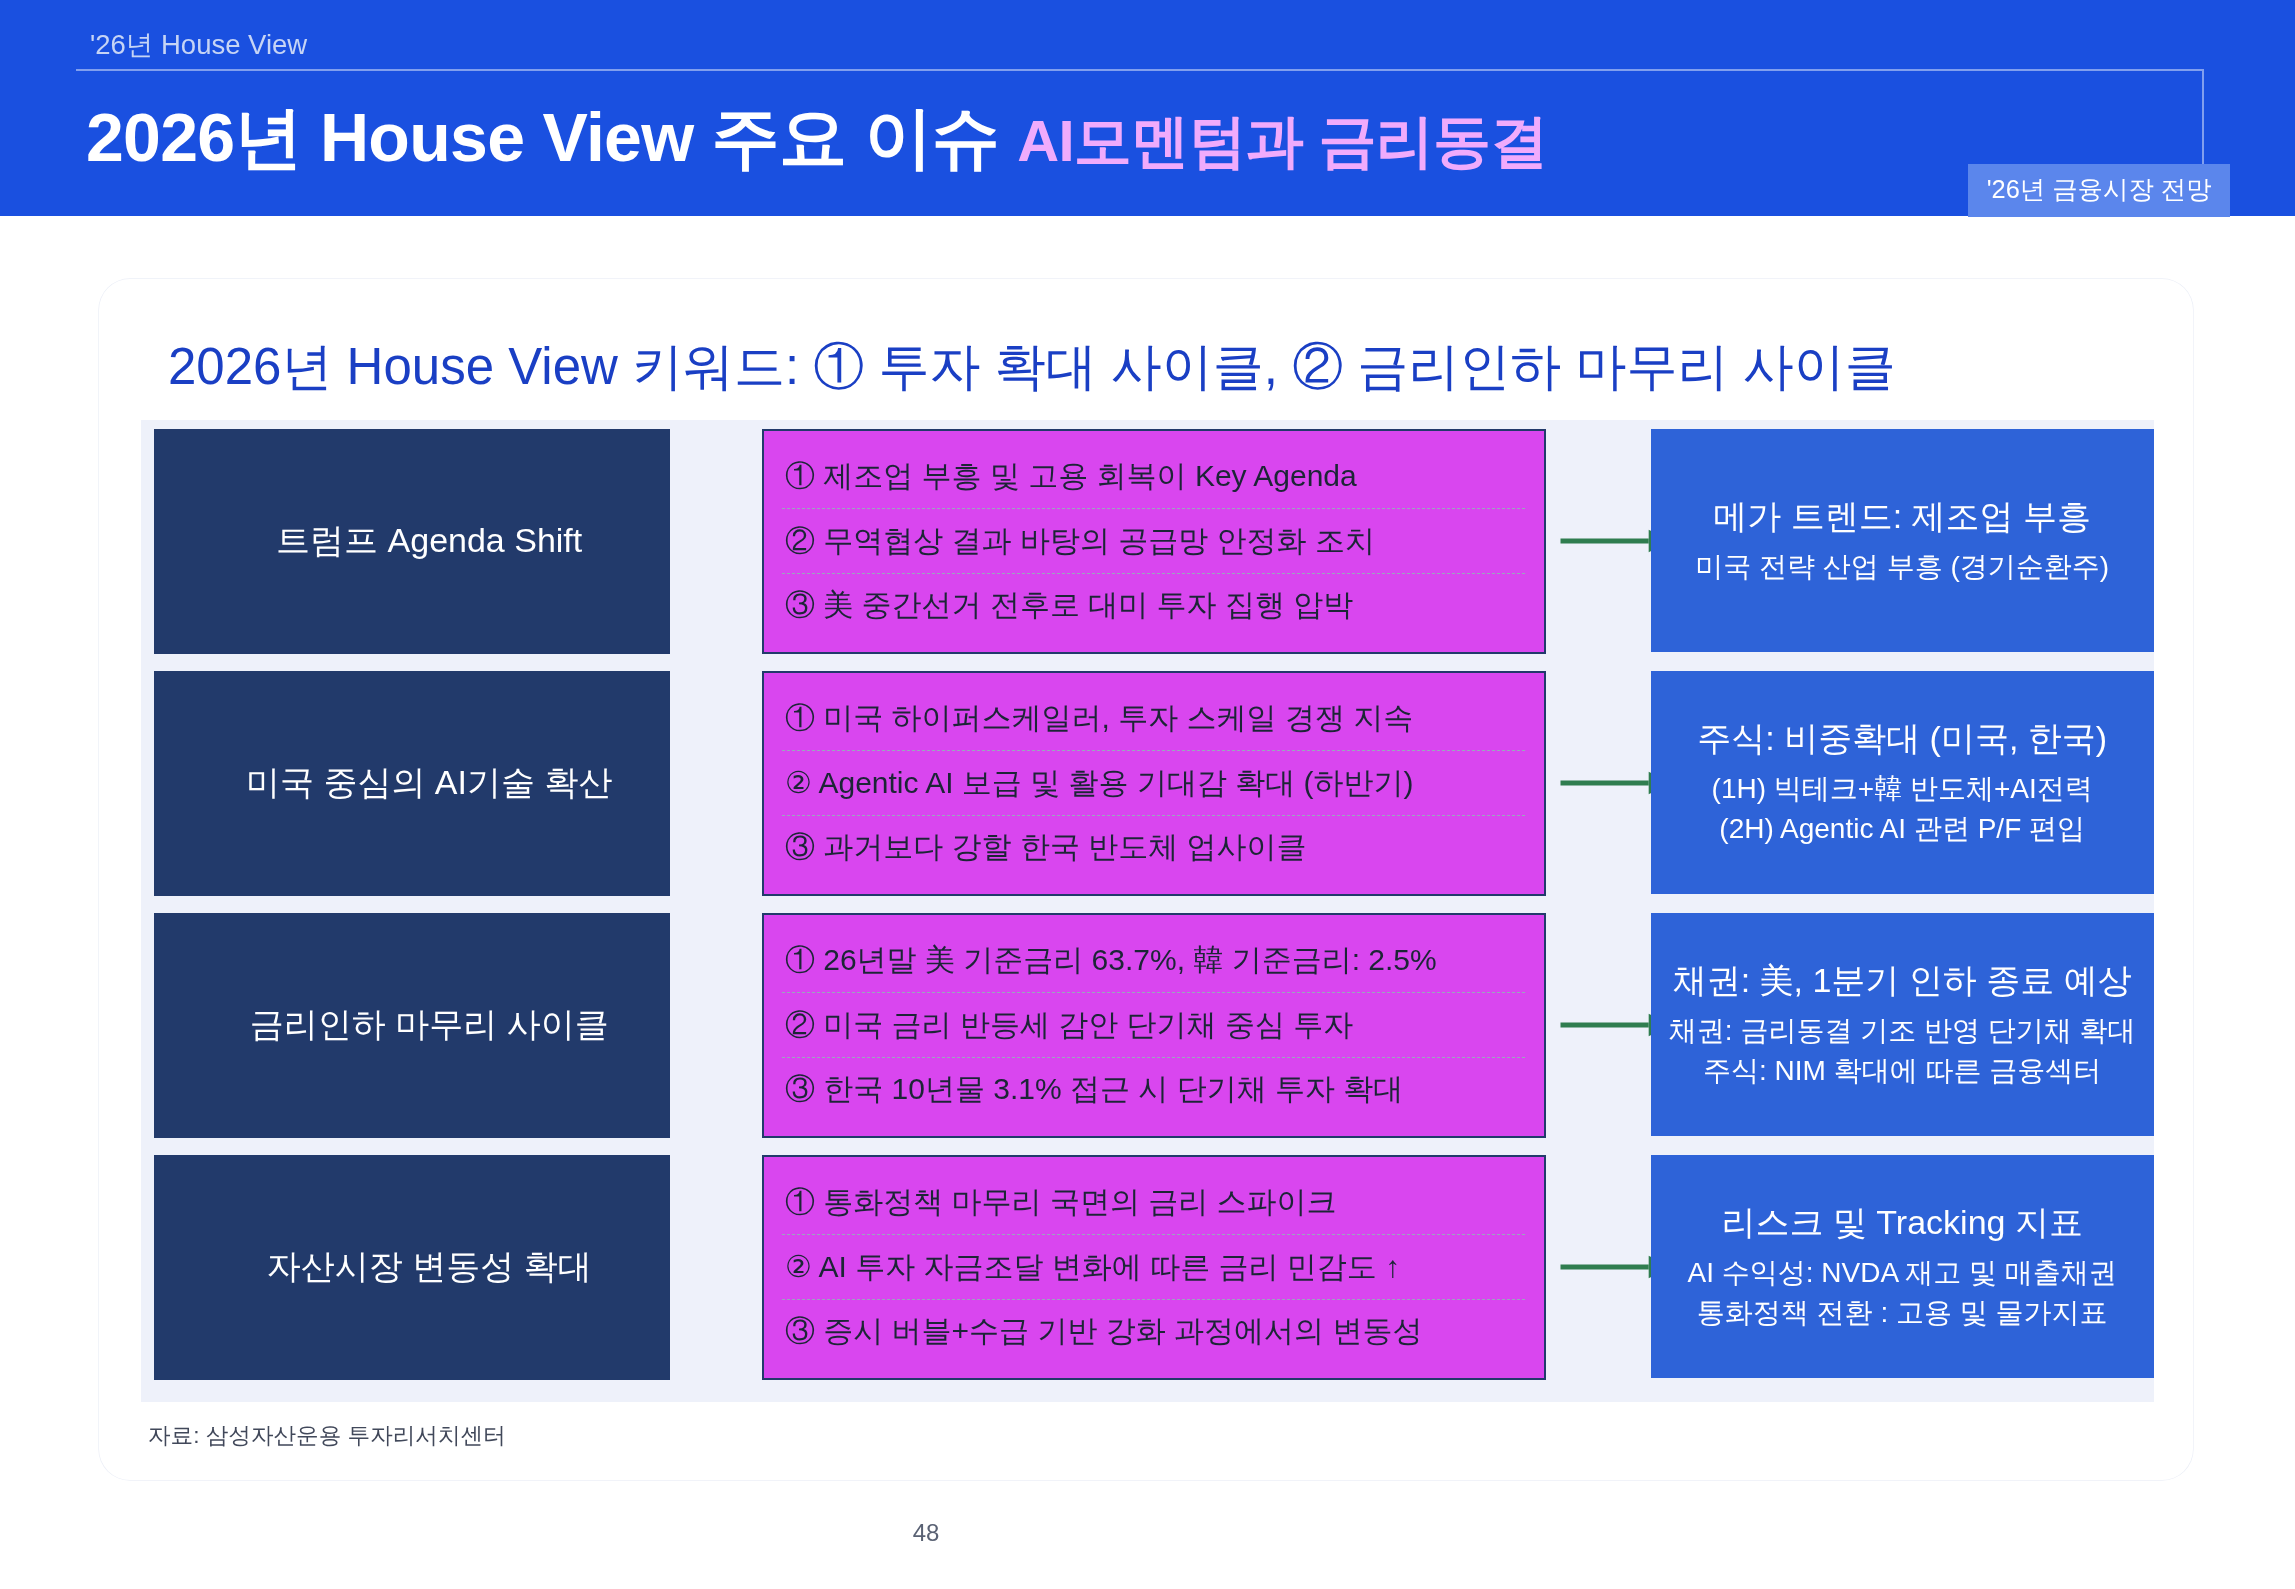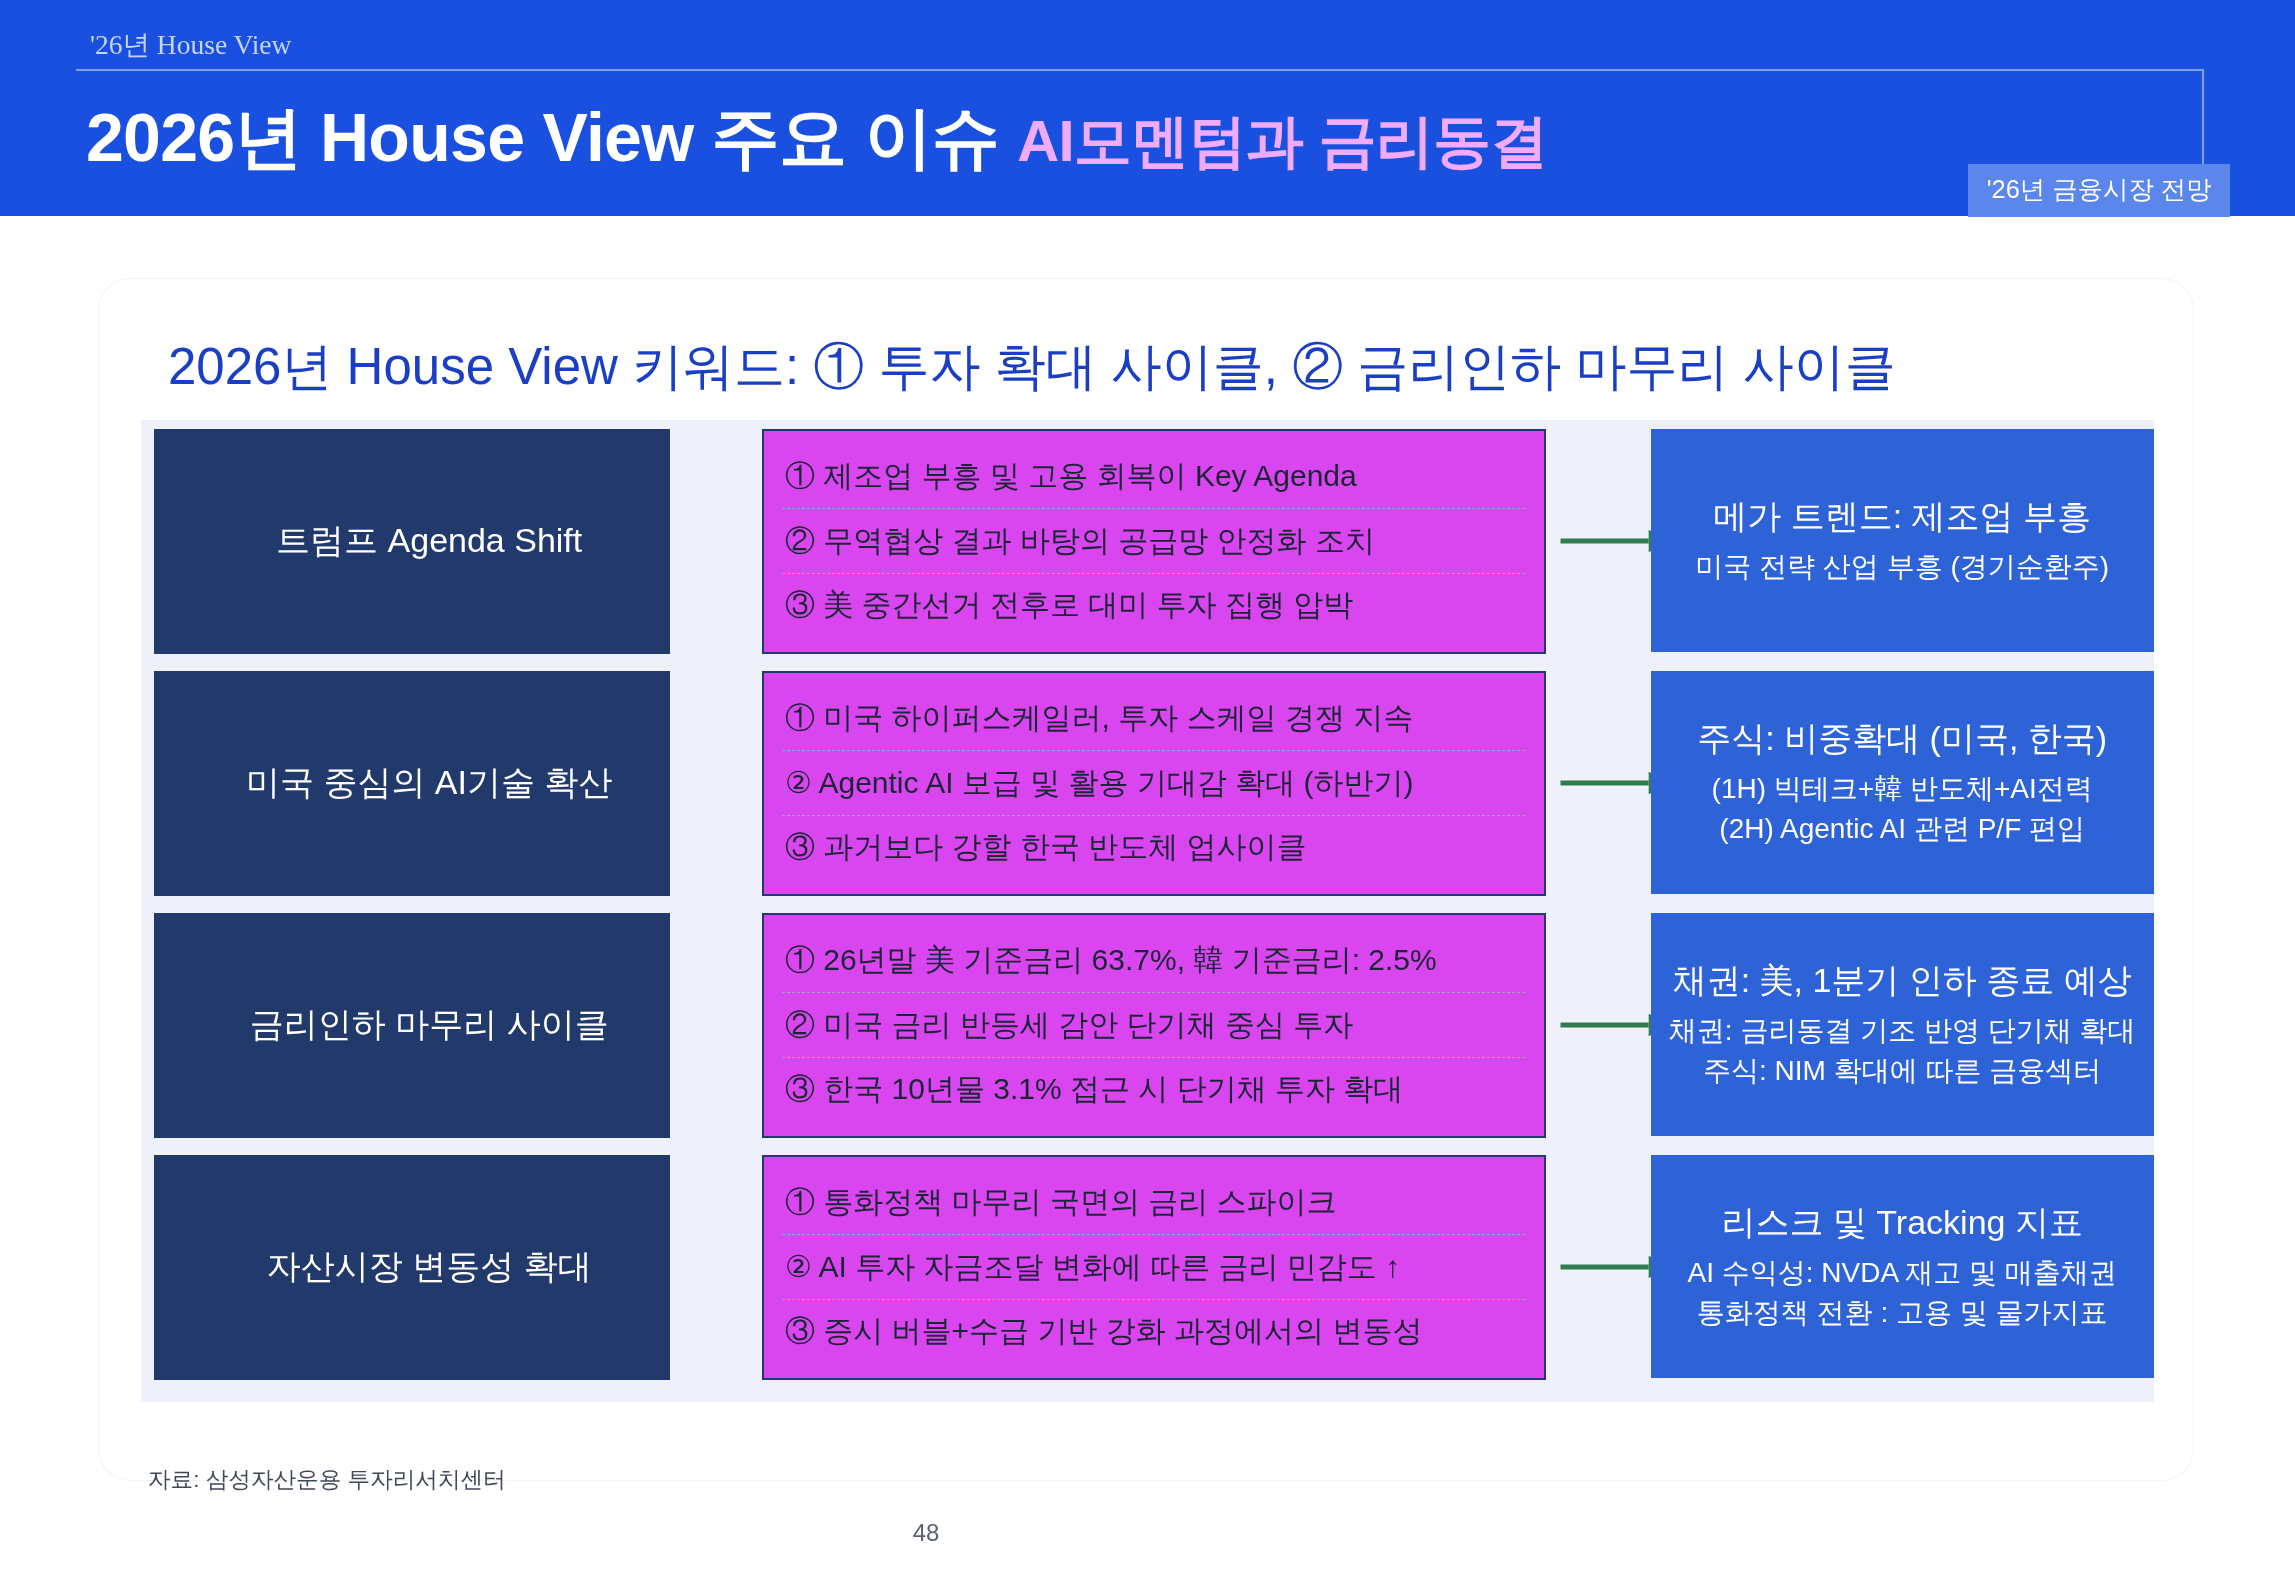--- a/index.html
+++ b/index.html
@@ -16,21 +16,21 @@
   }
 
   
   .header {
     position: absolute; left: 0; top: 0;
     width: 2295px; height: 216px;
     background: #1a50e0;
   }
   .header-eyebrow {
     position: absolute; left: 90px; top: 27px;
-    font-size: 27.5px; color: #c6d4f5; letter-spacing: 0px; font-family: Liberation Serif, serif;
+    font-size: 27.5px; color: #c6d4f5; letter-spacing: 0px;
   }
   .header-rule {
     position: absolute; left: 76px; top: 69px;
     width: 2126px; height: 2.1px;
     background: rgba(255,255,255,0.45);
   }
   .header-rule-v {
     position: absolute; left: 2202px; top: 69px;
     width: 2.1px; height: 147px;
     background: rgba(255,255,255,0.45);
@@ -139,21 +139,21 @@
     white-space: nowrap;
   }
   .outcome .line-sub {
     font-size: 28px;
     line-height: 1.42;
     white-space: nowrap;
   }
 
   .source {
     position: absolute; left: 49px; top: 1141px;
-    font-size: 22.6px; color: #41485a; margin-top: 44px;
+    font-size: 22.6px; color: #41485a;
   }
 
   .page-num {
     position: absolute; left: 0; top: 1519px;
     width: 1852px; text-align: center;
     font-size: 24px; color: #5a6274;
   }
 </style>
 </head>
 <body>

